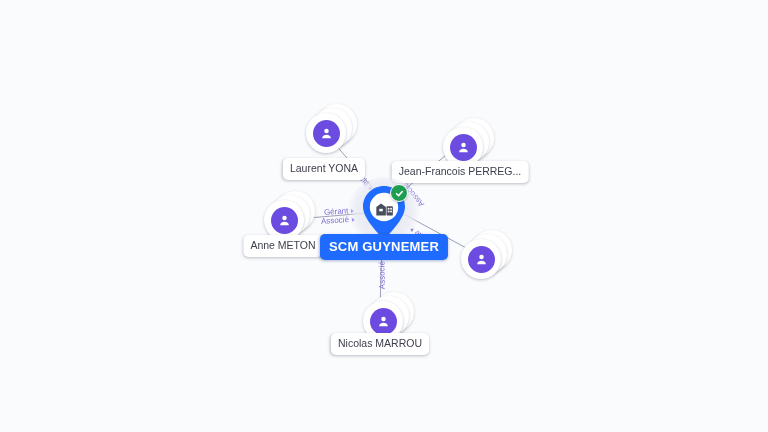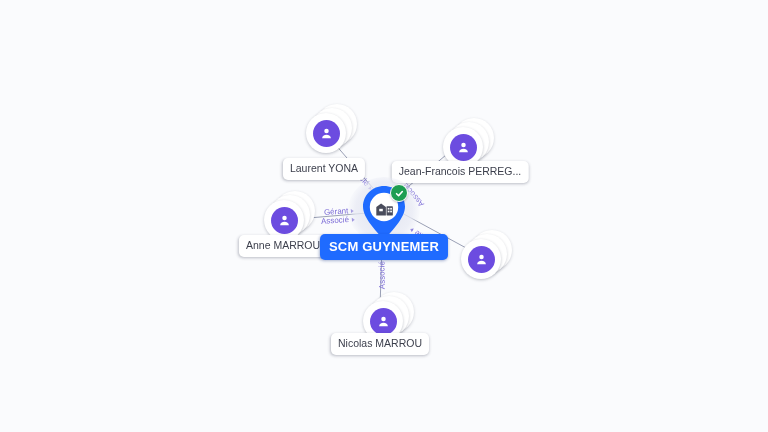--- a/index.html
+++ b/index.html
@@ -186,21 +186,21 @@
     <div class="stack s2"></div>
     <div class="ring">
       <div class="avatar">
         <svg width="15" height="15" viewBox="0 0 24 24" fill="#ffffff">
             <circle cx="12" cy="8" r="3.6"></circle>
             <path d="M5 19.5c0-3.6 3.1-5.6 7-5.6s7 2 7 5.6z"></path>
           </svg>
       </div>
     </div>
   </div>
-  <div class="namepill" style="left:283px;top:235px;">Anne MARROU</div>
+  <div class="namepill" style="left:283px;top:235px;">Anne METON</div>
 
   <div class="person" style="left:461px;top:239px;">
     <div class="stack s3"></div>
     <div class="stack s2"></div>
     <div class="ring">
       <div class="avatar">
         <svg width="15" height="15" viewBox="0 0 24 24" fill="#ffffff">
             <circle cx="12" cy="8" r="3.6"></circle>
             <path d="M5 19.5c0-3.6 3.1-5.6 7-5.6s7 2 7 5.6z"></path>
           </svg>

